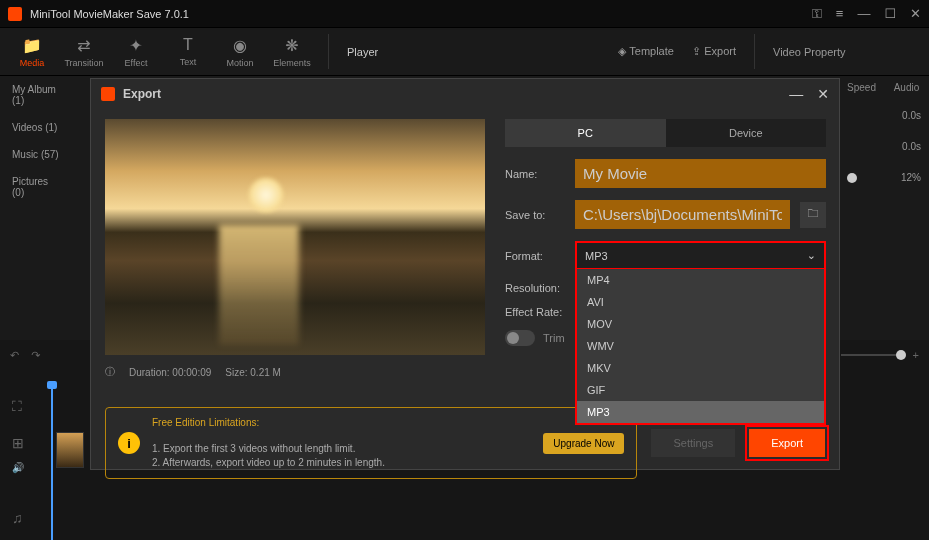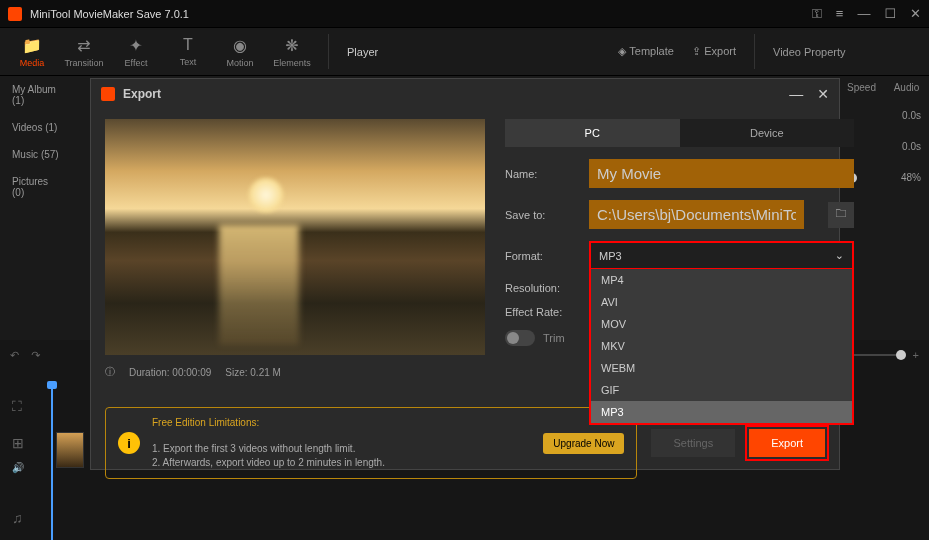--- a/index.html
+++ b/index.html
@@ -55,21 +55,21 @@
 .preview { width: 380px; }
 .preview-img { width: 380px; height: 236px; background: linear-gradient(180deg, #5a4a30 0%, #d4a860 22%, #f5d898 38%, #3a2f1a 48%, #5a4428 60%, #2a2518 78%, #4a3f28 100%); position: relative; overflow: hidden; }
 .sun { position: absolute; left: 38%; top: 25%; width: 34px; height: 34px; background: radial-gradient(circle, #fff8dd, #f5d070); border-radius: 50%; filter: blur(2px); }
 .reflection { position: absolute; left: 30%; top: 45%; width: 80px; height: 120px; background: linear-gradient(180deg, rgba(255,220,140,0.8), rgba(255,200,100,0.1)); filter: blur(3px); }
 .meta { margin-top: 10px; font-size: 10px; color: #999; display: flex; align-items: center; gap: 14px; }
 
 .form { flex: 1; display: flex; flex-direction: column; gap: 12px; }
 .tabs { display: flex; height: 28px; }
 .tab { flex: 1; text-align: center; line-height: 28px; font-size: 11px; background: #1f1f1f; color: #aaa; }
 .tab.active { background: #3a3a3a; color: #fff; }
-.frow { display: flex; align-items: center; gap: 24px; font-size: 11px; }
+.frow { display: flex; align-items: center; gap: 10px; font-size: 11px; }
 .frow label { width: 60px; color: #bbb; }
 .frow input { flex: 1; background: #a16207; border: none; padding: 6px 8px; color: #ccc; font-size: 15px; }
 .folder-btn { width: 26px; height: 26px; background: #3a3a3a; display: flex; align-items: center; justify-content: center; color: #ccc; }
 
 .select-wrap { flex: 1; position: relative; }
 .select-box { background: #1f1f1f; padding: 6px 8px; color: #ccc; display: flex; justify-content: space-between; align-items: center; border: 2px solid #ff0000; }
 .dropdown { position: absolute; top: 28px; left: 0; right: 0; background: #3a3a3a; z-index: 10; border: 2px solid #ff0000; border-top: none; }
 .dropdown .opt { padding: 5px 10px; font-size: 11px; color: #ccc; }
 .dropdown .opt.selected { background: #666; color: #fff; }
 
@@ -156,21 +156,21 @@
   <div class="prop-row">
       <span></span>
       <span>0.0s</span>
     </div>
   <div class="prop-row">
       <span></span>
       <span>0.0s</span>
     </div>
   <div class="prop-row">
       <span class="slider-dot"></span>
-      <span>48%</span>
+      <span>12%</span>
     </div>
 </div>
 
 <div class="timeline">
   <div class="tl-controls">
     <span>↶</span>
     <span>↷</span>
     <span style="flex:1"></span>
     <span>−</span>
     <span style="width:60px;height:2px;background:#444;position:relative">
@@ -231,22 +231,22 @@
         <label>Format:</label>
         <div class="select-wrap">
           <div class="select-box">
             <span>MP3</span>
             <span>⌄</span>
           </div>
           <div class="dropdown">
             <div class="opt">MP4</div>
             <div class="opt">AVI</div>
             <div class="opt">MOV</div>
+            <div class="opt">WMV</div>
             <div class="opt">MKV</div>
-            <div class="opt">WEBM</div>
             <div class="opt">GIF</div>
             <div class="opt selected">MP3</div>
           </div>
         </div>
       </div>
       <div class="frow">
         <label>Resolution:</label>
       </div>
       <div class="frow">
         <label>Effect Rate:</label>

